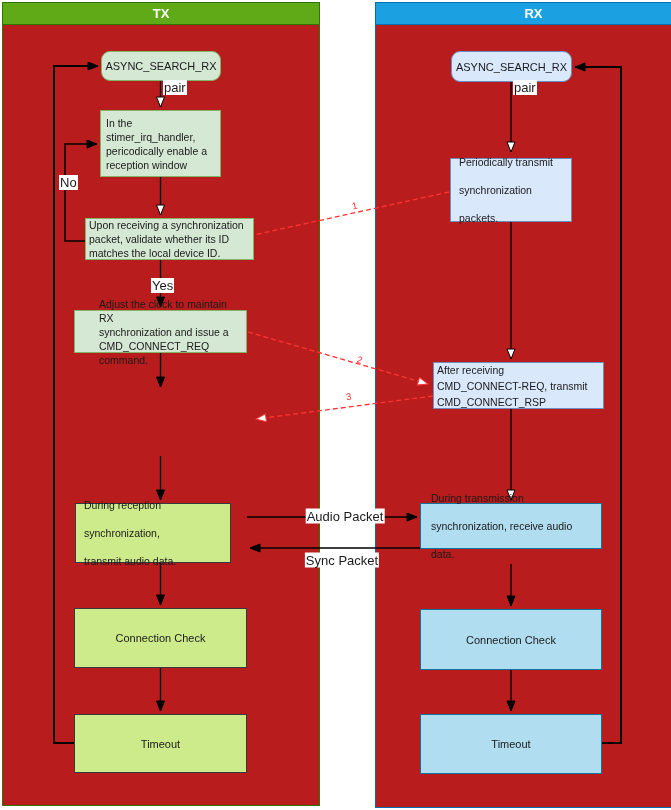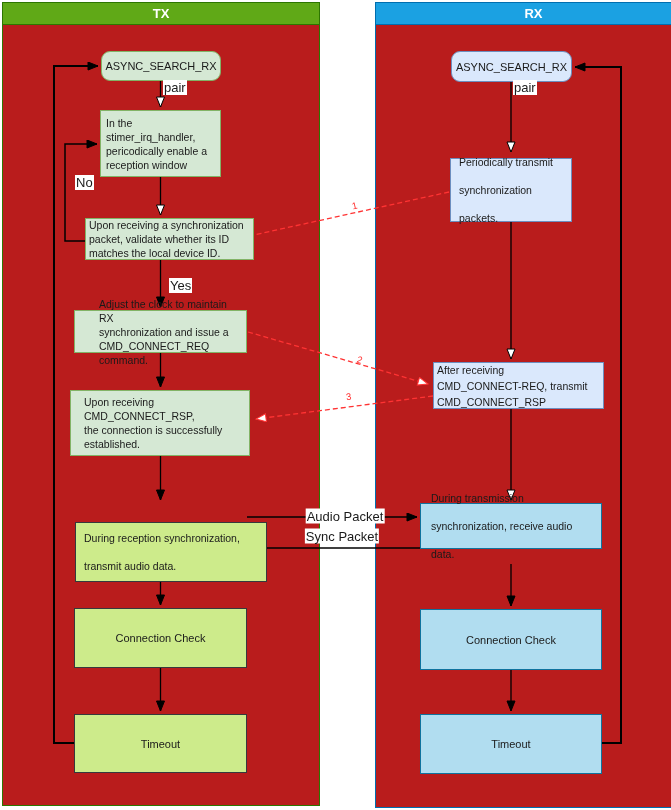--- a/index.html
+++ b/index.html
@@ -95,43 +95,39 @@
   <div class="node pale-green rounded center" style="left:101px;top:51px;width:120px;height:30px;">ASYNC_SEARCH_RX</div>
   <div class="node pale-green" style="left:100px;top:110px;width:121px;height:67px;">In the stimer_irq_handler,
 pericodically enable a
 reception window</div>
   <div class="node pale-green" style="left:85px;top:218px;width:169px;height:42px;padding:2px 3px;">Upon receiving a synchronization
 packet, validate whether its ID
 matches the local device ID.</div>
   <div class="node pale-green" style="left:74px;top:310px;width:173px;height:43px;padding-left:24px;">Adjust the clock to maintain RX
 synchronization and issue a
 CMD_CONNECT_REQ command.</div>
-  <div class="node pale-green" style="left:70px;top:390px;width:180px;height:66px;padding-left:13px;">Upon receiving
-CMD_CONNECT_RSP,
-the connection is successfully
-established.</div>
-  <div class="node green spaced" style="left:75px;top:522px;width:192px;height:60px;padding-left:8px;">During reception synchronization,
+  <div class="node green spaced" style="left:75px;top:503px;width:156px;height:60px;padding-left:8px;">During reception synchronization,
 transmit audio data.</div>
   <div class="node green center" style="left:74px;top:608px;width:173px;height:60px;">Connection Check</div>
   <div class="node green center" style="left:74px;top:714px;width:173px;height:59px;">Timeout</div>
 
   <div class="node pale-blue rounded center" style="left:451px;top:51px;width:121px;height:31px;">ASYNC_SEARCH_RX</div>
   <div class="node pale-blue spaced" style="left:450px;top:158px;width:122px;height:64px;padding-left:8px;">Periodically transmit
 synchronization packets.</div>
   <div class="node pale-blue lh16" style="left:433px;top:362px;width:171px;height:47px;padding:2px 3px;">After receiving
 CMD_CONNECT-REQ, transmit
 CMD_CONNECT_RSP</div>
   <div class="node blue spaced" style="left:420px;top:503px;width:182px;height:46px;padding-left:10px;">During transmission
 synchronization, receive audio data.</div>
   <div class="node blue center" style="left:420px;top:609px;width:182px;height:61px;">Connection Check</div>
   <div class="node blue center" style="left:420px;top:714px;width:182px;height:60px;">Timeout</div>
 
   <div class="elabel" style="left:163px;top:80px;">pair</div>
   <div class="elabel" style="left:513px;top:80px;">pair</div>
-  <div class="elabel" style="left:75px;top:175px;">No</div>
-  <div class="elabel" style="left:151px;top:278px;margin-left:18px;">Yes</div>
+  <div class="elabel" style="left:59px;top:175px;">No</div>
+  <div class="elabel" style="left:151px;top:278px;">Yes</div>
   <div class="elabel mid" style="left:345px;top:516px;">Audio Packet</div>
-  <div class="elabel mid" style="left:342px;top:536px;text-align:right;">Sync Packet</div>
+  <div class="elabel mid" style="left:342px;top:560px;text-align:right;">Sync Packet</div>
   <div class="rlabel" style="left:352px;top:200px;transform:rotate(-13deg);">1</div>
   <div class="rlabel" style="left:357px;top:354px;transform:rotate(16deg);">2</div>
   <div class="rlabel" style="left:346px;top:391px;transform:rotate(-8deg);">3</div>
 
 </div>
 
 </body></html>

